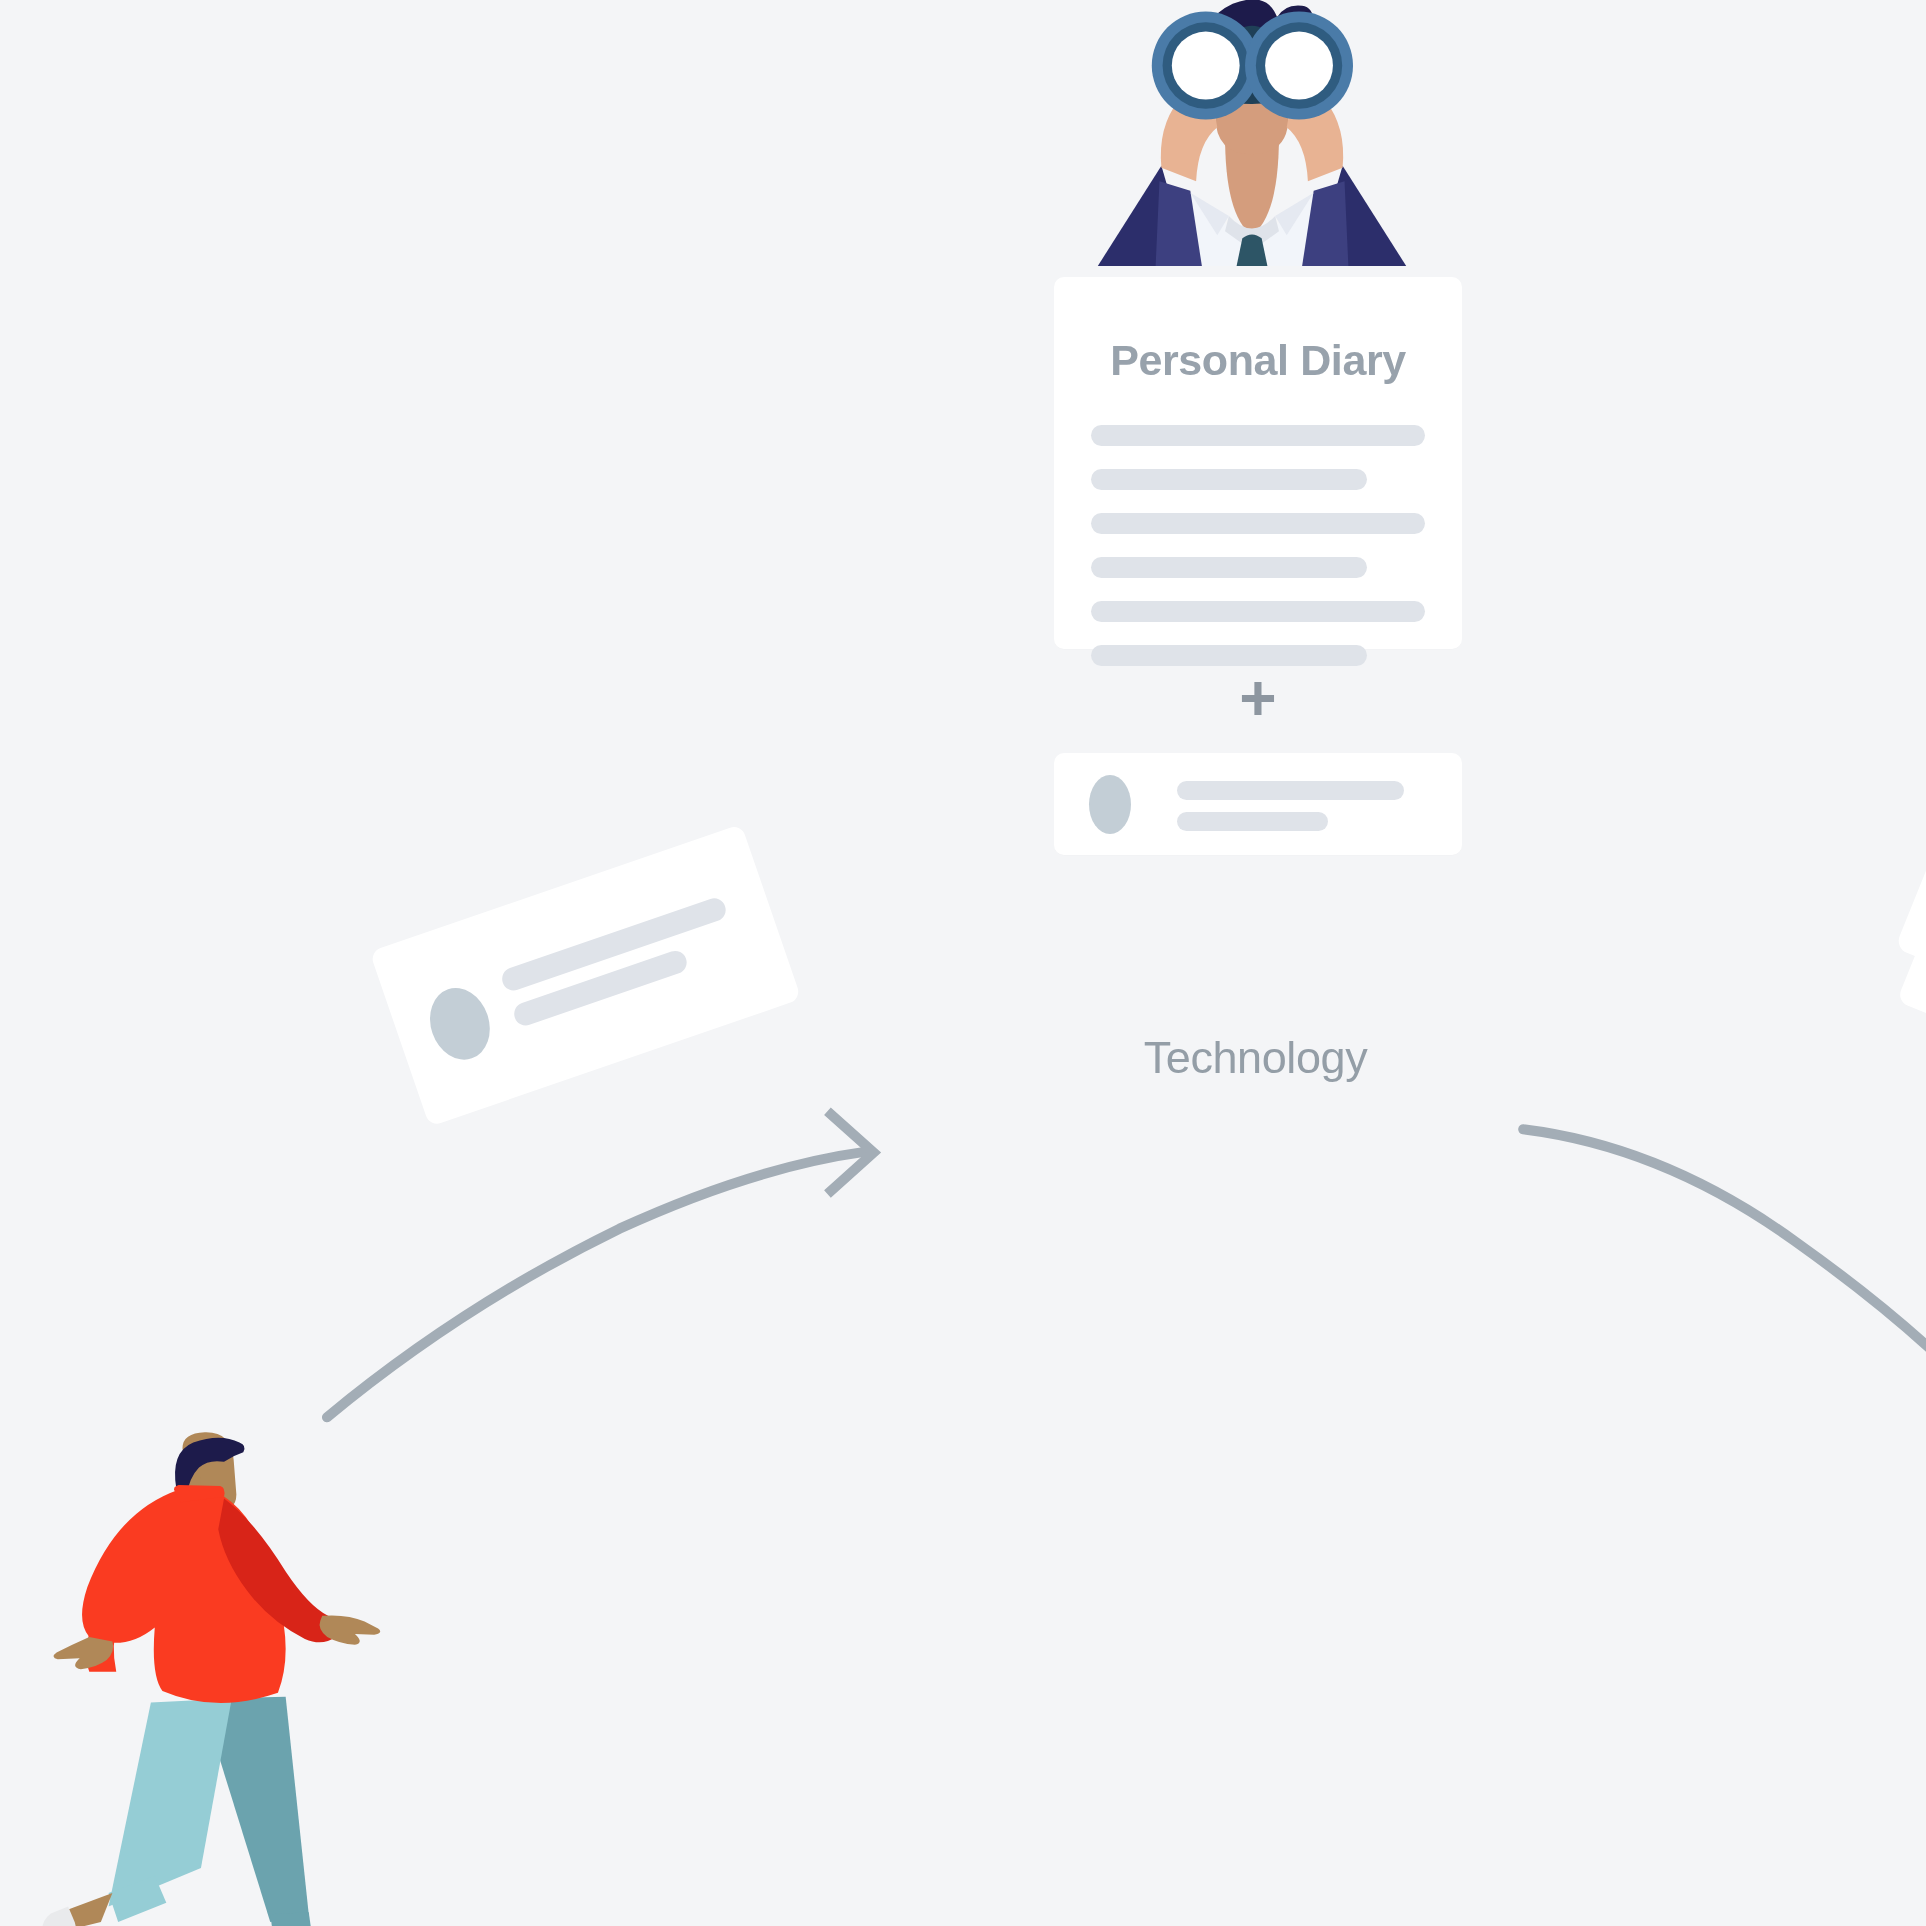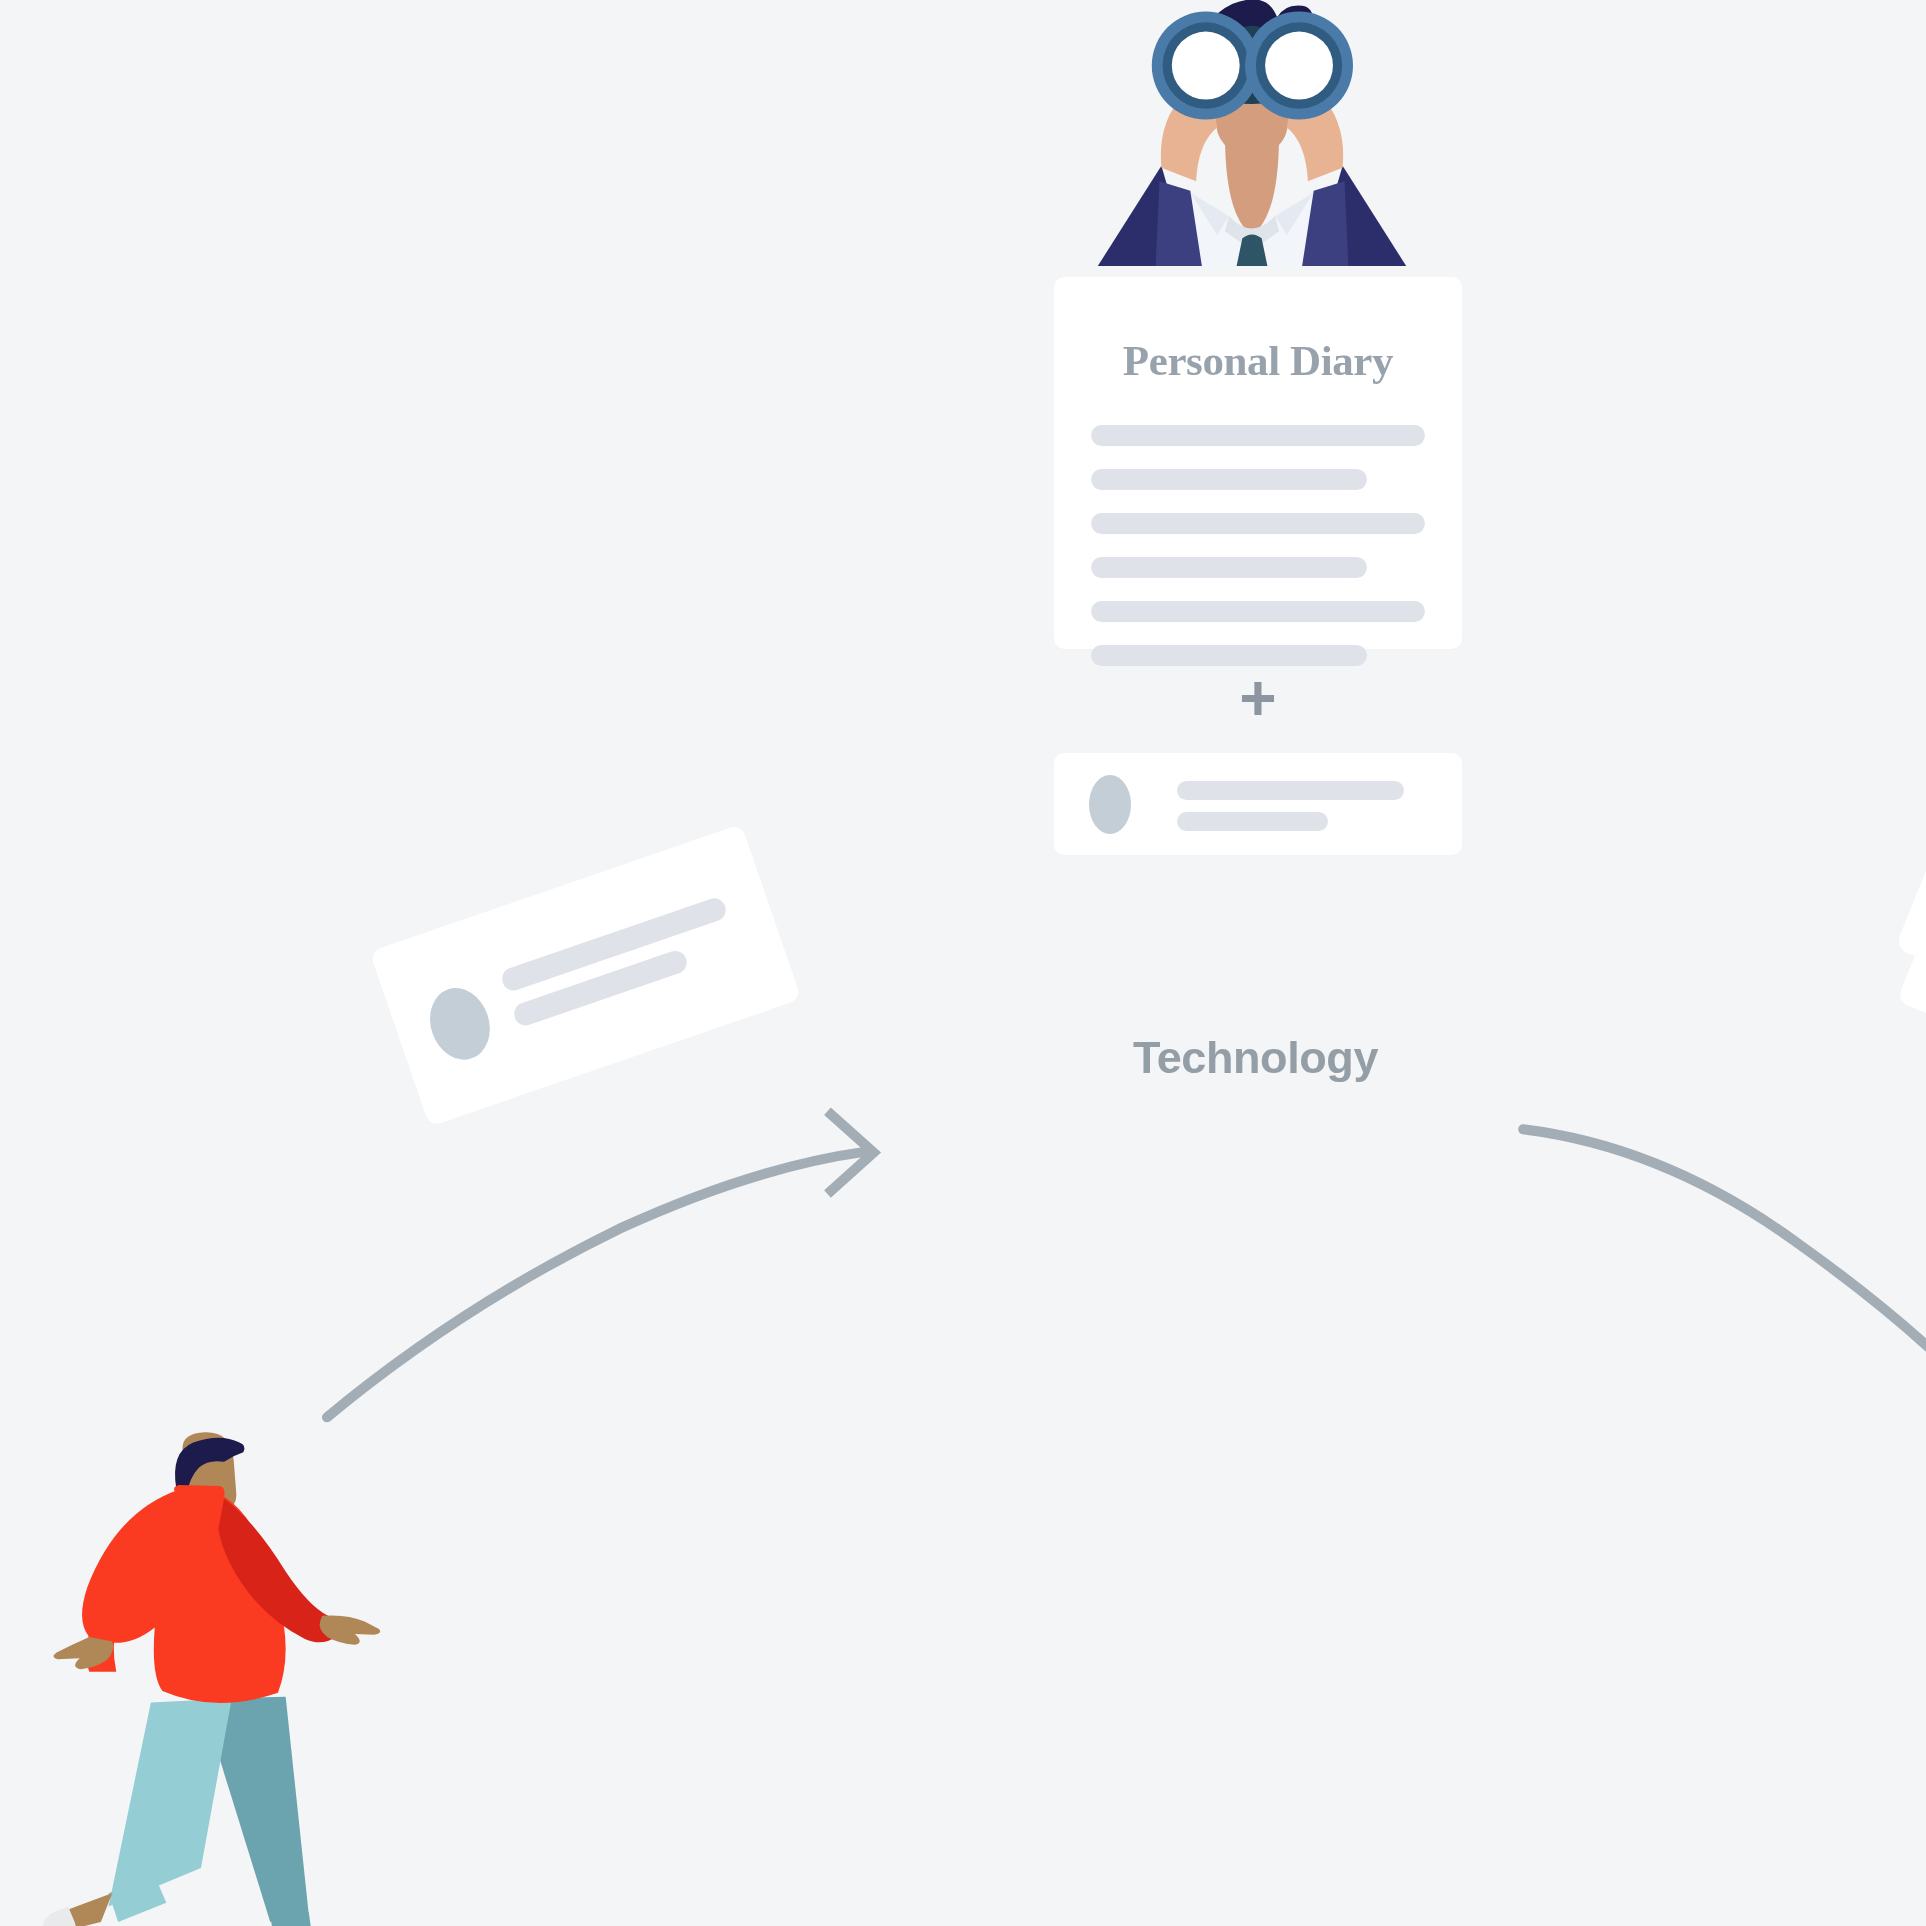--- a/index.html
+++ b/index.html
@@ -25,21 +25,20 @@
   }
   .white-card{
     background:#ffffff;
     border-radius:10px;
     box-shadow:0 0.8px 0 rgba(0,0,0,0.01);
   }
   #diary-card{
     width:408px;
     height:372px;
     position:relative;
-    font-family:Liberation Serif, serif;
   }
   #diary-card-title{
     position:absolute;
     left:0; right:0;
     top:62px;
     text-align:center;
     font-size:43px;
     font-weight:bold;
     color:#98a2ac;
     letter-spacing:-0.4px;
@@ -98,21 +97,21 @@
   #profile-card .pline.l2{left:123px;top:59px;width:151px;}
 
   #tech-provider-label{
     position:absolute;
     left:1005px;
     top:1034px;
     width:501px;
     text-align:center;
     font-size:45px;
     line-height:1.06;
-    font-weight:bold;
+    font-weight:normal;
     color:#949ea7;
     letter-spacing:-0.4px;
   }
 
   
   #left-card-wrap{
     position:absolute;
     left:394px;
     top:882px;
     width:393px;

